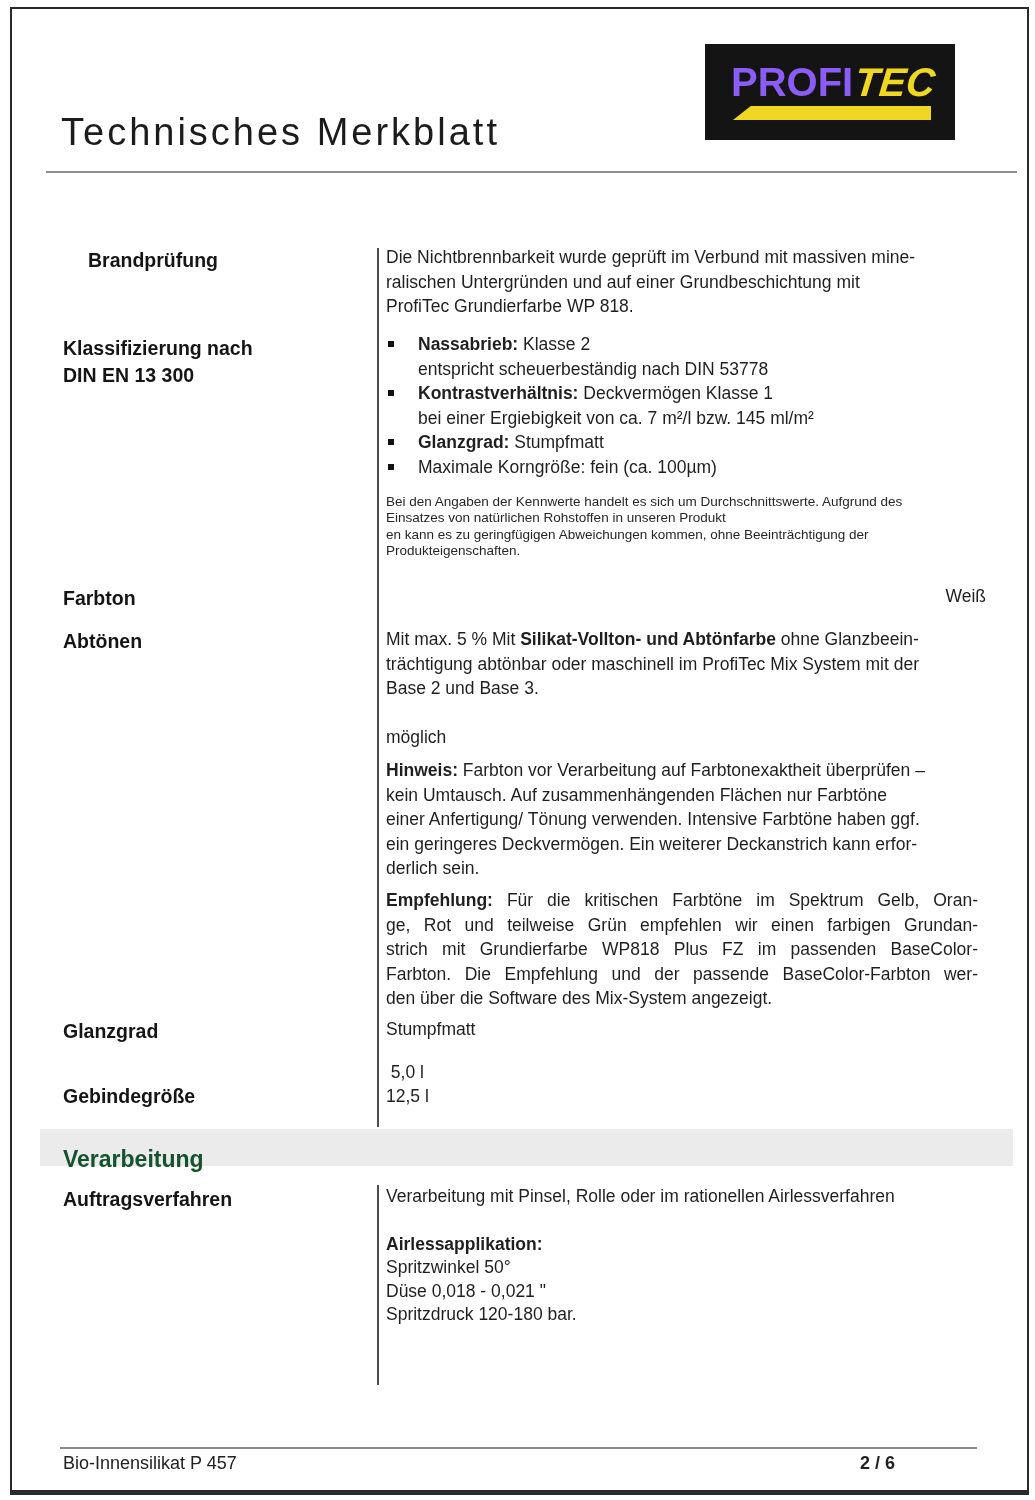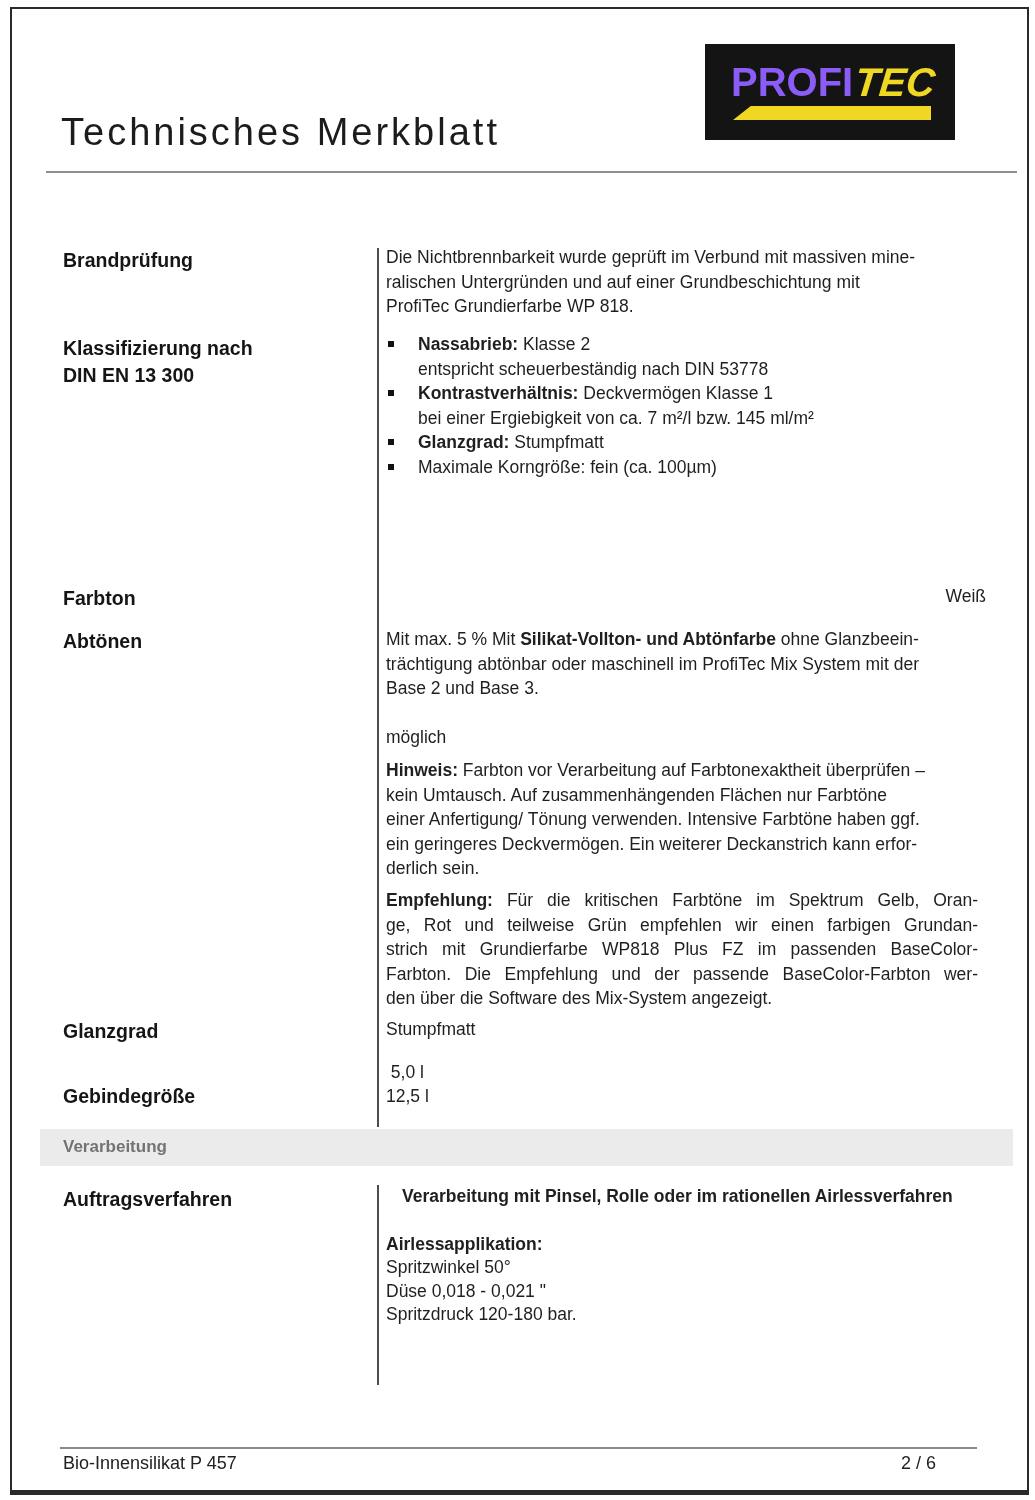--- a/index.html
+++ b/index.html
@@ -22,61 +22,65 @@
   .pre{white-space:pre-line;}
   .nowrap{white-space:nowrap;}
   .b{font-weight:700;}
   .small{font-size:13.5px;line-height:16.4px;color:#262626;width:610px;}
   ul.bullets{margin:0;padding:0;list-style:none;}
   ul.bullets li{position:relative;padding-left:32px;margin:0;}
   ul.bullets li::before{content:"";position:absolute;left:2px;top:9px;width:6px;height:6px;background:#111;}
   .just{text-align:justify;text-align-last:justify;width:592px;}
   .sizes{white-space:pre;}
   .section-bar{position:absolute;left:40px;top:1129px;width:973px;height:37px;background:#ebebeb;}
-  .section-bar h2{margin:0;padding:0 0 0 23px;font-size:17px;font-weight:700;line-height:36px;color:#737373;}
-  .ap p{margin:0 0 24px 16px;line-height:23.5px;font-weight:bold;}
+  .section-bar h2{margin:0;padding:12px 0 0 23px;font-size:23px;font-weight:700;line-height:36px;color:#14532d;}
+  .ap p{margin:0 0 24px 0;line-height:23.5px;}
   .ap .block{line-height:23.5px;}
   .footer-product{position:absolute;left:63px;top:1453px;font-size:18px;color:#222;}
-  .footer-page{position:absolute;left:860px;top:1453px;width:117px;text-align:center;font-size:18px;color:#222;}
+  .footer-page{position:absolute;left:860px;top:1453px;width:117px;text-align:left;font-size:18px;color:#222;font-weight:bold;}
 </style>
 </head>
 <body>
 
 <div class="page">
   <div class="frame"></div>
 
   <div class="title">Technisches Merkblatt</div>
 
   <div class="logo">
     <div class="logo-text">
       <span class="logo-profi">PROFI</span><span class="logo-tec">TEC</span>
     </div>
     <div class="logo-bar"></div>
   </div>
 
   <div class="hrule" style="left:46px;top:171px;width:971px;"></div>
 
-  <div class="lbl" style="top:247px;">Brandprüfung</div>
+  <div class="lbl" style="top:247px;margin-left:25px;">Brandprüfung</div>
   <div class="vdiv" style="left:377px;top:248px;height:879px;"></div>
   <div class="val pre" style="top:245px;">Die Nichtbrennbarkeit wurde geprüft im Verbund mit massiven mine-
 ralischen Untergründen und auf einer Grundbeschichtung mit
 ProfiTec Grundierfarbe WP 818.</div>
 
   <div class="lbl" style="top:335px;">
     <div>Klassifizierung nach</div>
     <div>DIN EN 13 300</div>
   </div>
   <div class="val" style="top:332px;">
     <ul class="bullets">
         <li><span class="b">Nassabrieb:</span><span> Klasse 2</span><br><span>entspricht scheuerbeständig nach DIN 53778</span></li>
         <li><span class="b">Kontrastverhältnis:</span><span> Deckvermögen Klasse 1</span><br><span>bei einer Ergiebigkeit von ca. 7 m²/l bzw. 145 ml/m²</span></li>
         <li><span class="b">Glanzgrad:</span><span> Stumpfmatt</span></li>
         <li><span>Maximale Korngröße: fein (ca. 100µm)</span></li>
       </ul>
   </div>
+  <div class="val small pre" style="top:494px;">Bei den Angaben der Kennwerte handelt es sich um Durchschnittswerte. Aufgrund des
+Einsatzes von natürlichen Rohstoffen in unseren Produkt
+en kann es zu geringfügigen Abweichungen kommen, ohne Beeinträchtigung der
+Produkteigenschaften.</div>
 
   <div class="lbl" style="top:585px;">Farbton</div>
   <div class="val" style="top:584px;text-align:right;">Weiß</div>
 
   <div class="lbl" style="top:628px;">Abtönen</div>
   <div class="val nowrap" style="top:627px;"><span>Mit max. 5 % Mit </span><span class="b">Silikat-Vollton- und Abtönfarbe</span><span> ohne Glanzbeein-</span><br><span>trächtigung abtönbar oder maschinell im ProfiTec Mix System mit der</span><br><span>Base 2 und Base 3.</span><br><br><span>möglich</span></div>
   <div class="val nowrap" style="top:758px;"><span class="b">Hinweis:</span><span> Farbton vor Verarbeitung auf Farbtonexaktheit überprüfen –</span><br><span>kein Umtausch. Auf zusammenhängenden Flächen nur Farbtöne</span><br><span>einer Anfertigung/ Tönung verwenden. Intensive Farbtöne haben ggf.</span><br><span>ein geringeres Deckvermögen. Ein weiterer Deckanstrich kann erfor-</span><br><span>derlich sein.</span></div>
   <div class="val" style="top:888px;">
     <div class="just"><span class="b">Empfehlung:</span><span> Für die kritischen Farbtöne im Spektrum Gelb, Oran-</span><br><span>ge, Rot und teilweise Grün empfehlen wir einen farbigen Grundan-</span><br><span>strich mit Grundierfarbe WP818 Plus FZ im passenden BaseColor-</span><br><span>Farbton. Die Empfehlung und der passende BaseColor-Farbton wer-</span></div>
     <div>den über die Software des Mix-System angezeigt.</div>

